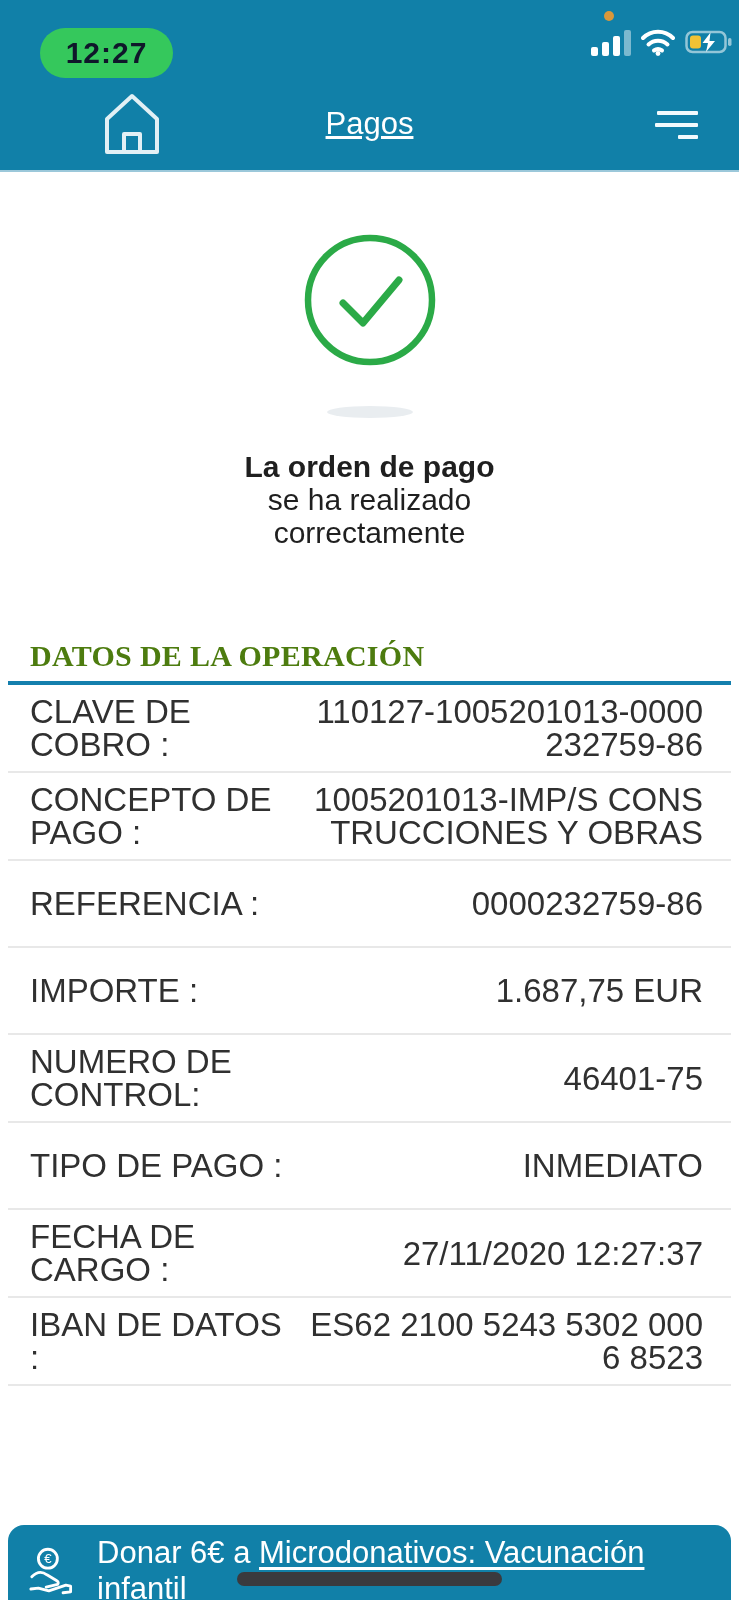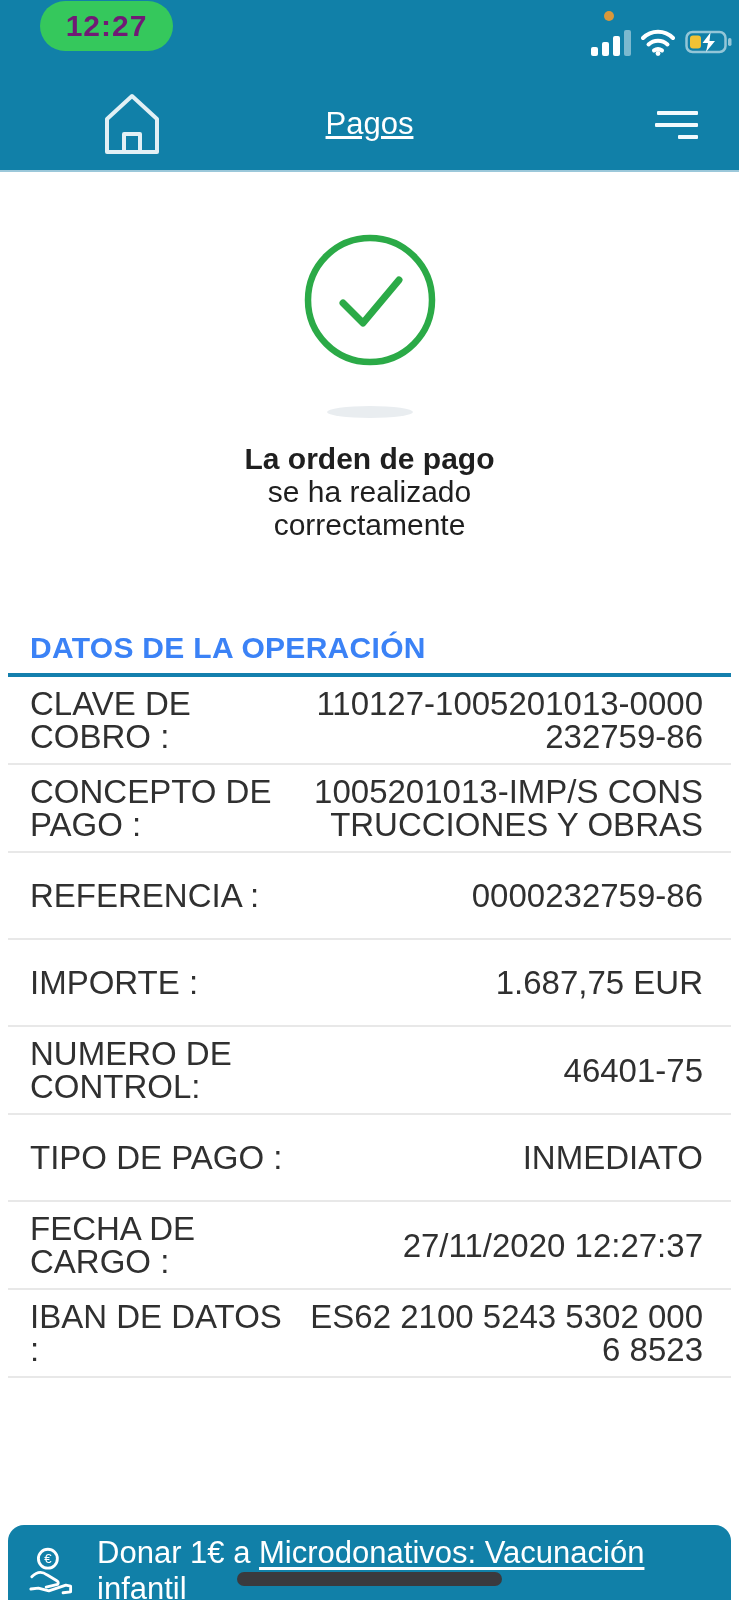--- a/index.html
+++ b/index.html
@@ -14,26 +14,26 @@
   }
 
   
   .topbar {
     position: relative;
     width: 100%; height: 172px;
     background: #1180A8;
     border-bottom: 2px solid #9cc8da;
   }
   .time-pill {
-    position: absolute; left: 40px; top: 1px;
+    position: absolute; left: 40px; top: 28px;
     width: 133px; height: 50px;
     background: #35C85C;
     border-radius: 25px;
     border: none;
-    color: #701a75; font-size: 30px; font-weight: bold;
+    color: #0f172a; font-size: 30px; font-weight: bold;
     font-family: "Liberation Sans", sans-serif;
     display: flex; align-items: center; justify-content: center;
     letter-spacing: 1px;
     cursor: pointer;
   }
   .status-right {
     position: absolute; right: 6px; top: 28px;
     display: flex; align-items: flex-end; gap: 10px;
   }
   .mic-dot {
@@ -64,29 +64,30 @@
   .menu-line-1 { width: 41px; }
   .menu-line-2 { width: 43px; }
   .menu-line-3 { width: 20px; }
 
   
   .success-wrap { padding-top: 60px; text-align: center; }
   .check-shadow {
     width: 86px; height: 12px; margin: 34px auto 0;
     background: #E9EDF0; border-radius: 50%;
   }
-  .success-text { margin-top: 24px; color: #1F1F1F; font-size: 30px; line-height: 33px; }
+  .success-text { margin-top: 32px; color: #1F1F1F; font-size: 30px; line-height: 33px; }
   .success-text .bold { font-weight: bold; }
 
   
   .section { margin-top: 90px; }
   .section-title {
     margin-left: 30px;
-    color: #3b82f6; font-size: 30px; font-weight: bold;
+    color: #4d7c0f; font-size: 30px; font-weight: bold;
     letter-spacing: 0.3px;
+    font-family: Liberation Serif, serif;
   }
   .section-rule { height: 4px; background: #147FAD; margin: 8px 8px 0 8px; }
   .rows { margin: 0 8px; }
   .row {
     display: flex; align-items: center;
     min-height: 87px;
     padding: 10px 28px 10px 22px;
     border-bottom: 2px solid #E8E8E8;
     font-size: 33px; line-height: 33px; color: #303030;
   }
@@ -221,18 +222,18 @@
   </div>
   </div>
 
   <button class="donate-btn">
     <svg width="54" height="52" viewBox="0 0 28 26">
       <circle cx="10.5" cy="6.5" r="5" fill="none" stroke="#ffffff" stroke-width="1.5"></circle>
       <text x="10.5" y="9" text-anchor="middle" font-size="7" fill="#ffffff" font-family="Liberation Sans, sans-serif">€</text>
       <path d="M2,16 q4,-4 8,-1 l5,3 q1.6,1 0.6,2.1 l-6,1.4" fill="none" stroke="#ffffff" stroke-width="1.5" stroke-linecap="round" stroke-linejoin="round"></path>
       <path d="M1.5,22.5 l4,-0.5 5.5,1.5 9,-3 2.5,0.5 v3 l-4,0.5" fill="none" stroke="#ffffff" stroke-width="1.5" stroke-linecap="round" stroke-linejoin="round"></path>
     </svg>
-    <span><span>Donar 1€ a </span><span class="donate-link">Microdonativos: Vacunación infantil</span></span>
+    <span><span>Donar 6€ a </span><span class="donate-link">Microdonativos: Vacunación infantil</span></span>
   </button>
 
   <div class="home-indicator"></div>
 
 </div>
 
 </body></html>

